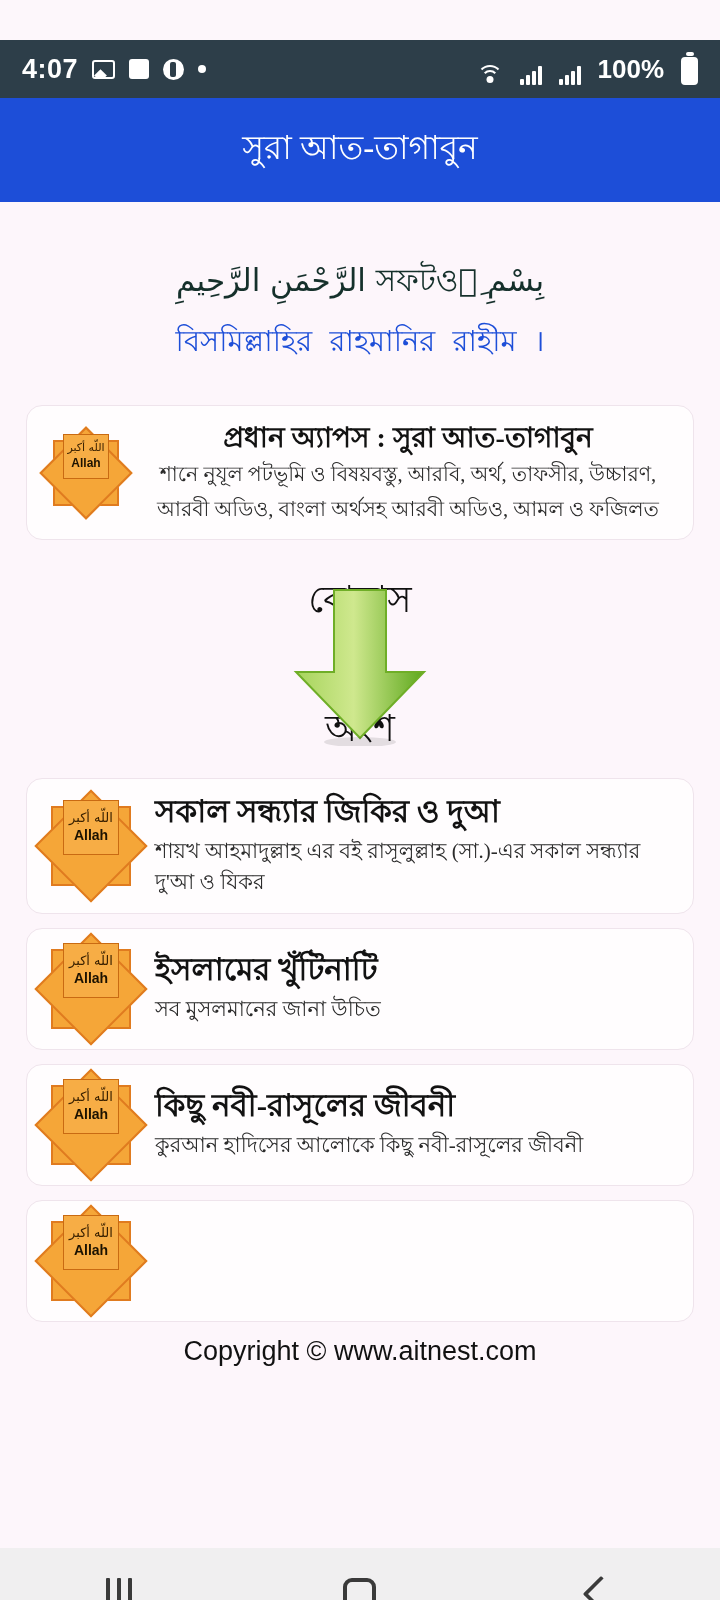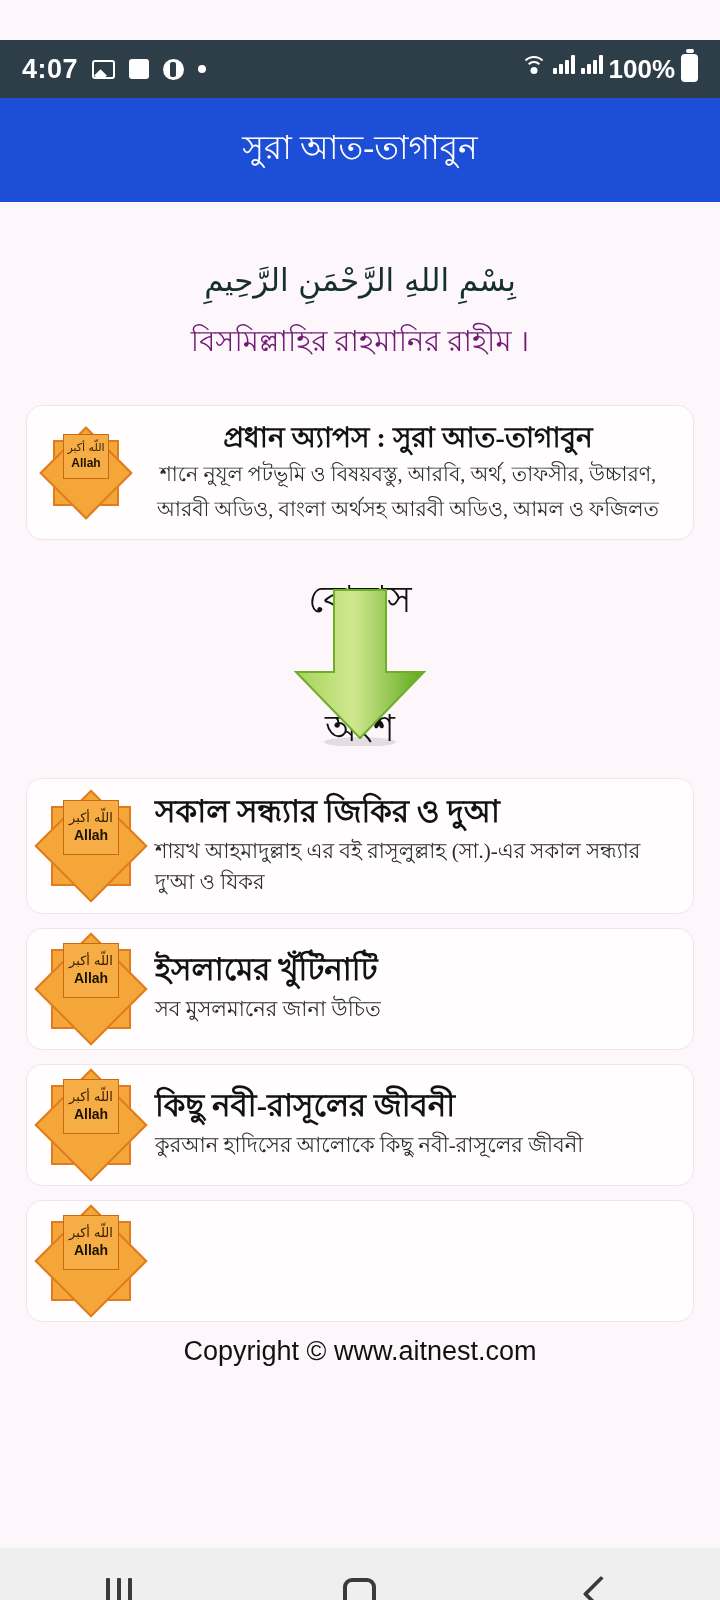--- a/index.html
+++ b/index.html
@@ -38,21 +38,21 @@
   .ico-o {
     width: 21px; height: 21px; border-radius: 50%; background: #fff;
     position: relative;
   }
   .ico-o::after {
     content: ""; position: absolute; left: 7px; top: 3px;
     width: 6px; height: 15px; background: #2d3e49; border-radius: 2px;
   }
   .ico-dot { width: 8px; height: 8px; border-radius: 50%; background: #fff; }
   .sb-spacer { flex: 1; }
-  .sb-right { display: flex; align-items: flex-start; gap: 6px; }
+  .sb-right { display: flex; align-items: flex-end; gap: 17px; }
   .wifi { position: relative; width: 26px; height: 22px; }
   .wifi span {
     position: absolute; left: 50%; transform: translateX(-50%);
     border: 2.5px solid #fff; border-bottom-color: transparent;
     border-left-color: transparent; border-right-color: transparent;
     border-radius: 50%;
   }
   .wifi span:nth-child(1) { width: 26px; height: 26px; top: 2px; }
   .wifi span:nth-child(2) { width: 17px; height: 17px; top: 7px; }
   .wifi span:nth-child(3) {
@@ -105,22 +105,22 @@
   .bismillah-ar {
     font-size: 31px;
     color: #15302b;
     font-family: "DejaVu Sans", sans-serif;
     direction: rtl;
     line-height: 1.3;
   }
   .bismillah-bn {
     margin-top: 18px;
     font-size: 29px;
-    color: #701a75;
-    font-family: Liberation Serif, serif;
+    color: #1d4ed8;
+    font-family: Liberation Mono, monospace;
   }
 
   
   .card {
     margin: 0 26px;
     background: #fffdfe;
     border: 1.5px solid #efe4ec;
     border-radius: 16px;
     display: flex;
     align-items: center;
@@ -283,21 +283,21 @@
     </div>
   </div>
 
   <div class="appbar">
     <div class="appbar-title">সুরা আত-তাগাবুন</div>
   </div>
 
   <div class="content">
 
     <div class="bismillah-wrap">
-      <div class="bismillah-ar">بِسْمِ اللهِ الرَّحْمَنِ الرَّحِيمِ</div>
+      <div class="bismillah-ar">بِسْمِ সফটওযِ الرَّحْمَنِ الرَّحِيمِ</div>
       <div class="bismillah-bn">বিসমিল্লাহির রাহমানির রাহীম ।</div>
     </div>
 
     <div class="card main">
       <div class="badge sm">
         <span class="star"></span>
           <span class="star2"></span>
         <span class="inner">
           <span class="ar">اللّه أكبر</span>
           <span class="lbl">Allah</span>

